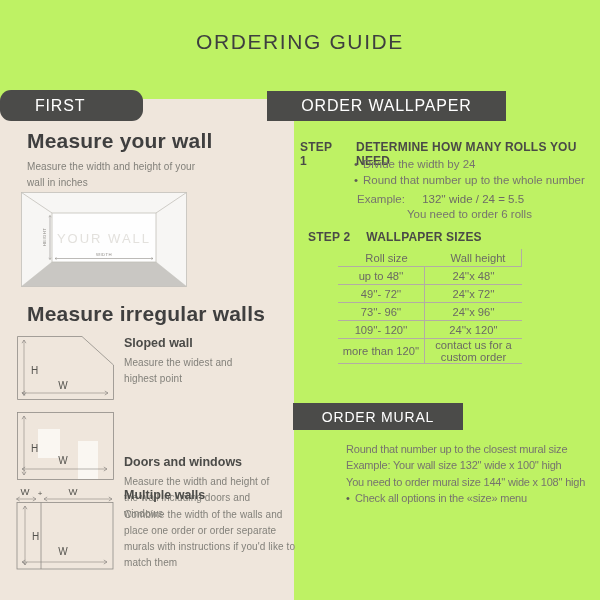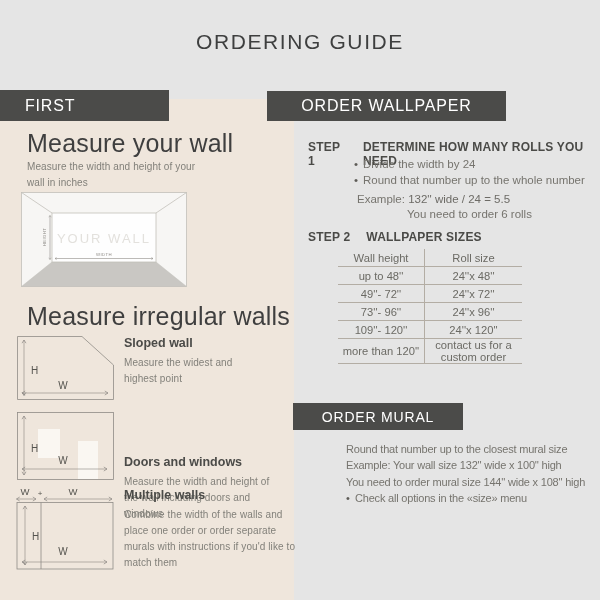--- a/index.html
+++ b/index.html
@@ -1,61 +1,61 @@
 <!DOCTYPE html>
 <html><head>
 <meta charset="utf-8">
 <style>
   html,body{margin:0;padding:0;background:#ffffff;}
   body{font-family:"Liberation Sans",sans-serif;color:#3f3f3f;}
-  .canvas{position:relative;width:600px;height:600px;background:#e5e5e5;overflow:hidden;}
+  .canvas{position:relative;width:600px;height:600px;background:#bef264;overflow:hidden;}
   .abs{position:absolute;}
 
   .page-title{top:30px;left:0;width:600px;text-align:center;font-size:21px;
     letter-spacing:1.6px;color:#3e3f3f;font-weight:500;}
 
   .panel{left:0;top:99px;width:294px;height:501px;background:#efe6dc;}
 
   .bar{background:#4b4b49;color:#ffffff;display:flex;align-items:center;
     font-size:16px;letter-spacing:0.8px;}
-  .first-bar{left:0;top:90px;width:169px;height:31px;padding-left:25px;box-sizing:border-box;}
+  .first-bar{left:0;top:90px;width:143px;height:31px;padding-left:35px;box-sizing:border-box;border-radius:11px;}
   .ow-bar{left:267px;top:91px;width:239px;height:30px;justify-content:center;}
   .om-bar{left:293px;top:403px;width:170px;height:27px;justify-content:center;font-size:14px;}
 
-  .h1{font-size:25px;color:#3f3f3f;font-weight:400;letter-spacing:0.2px;text-align:right;}
+  .h1{font-size:21px;color:#3f3f3f;font-weight:700;letter-spacing:0.2px;text-align:right;}
   .h-measure{left:27px;top:129px;}
   .h-irregular{left:27px;top:302px;}
   .smallgray{font-size:10px;line-height:16px;color:#82807a;letter-spacing:0.1px;}
   .sub-measure{left:27px;top:159px;width:172px;}
 
   .irr-text{width:170px;}
   .irr-title{font-size:12.5px;font-weight:600;color:#4b4b48;margin-bottom:5px;}
 
   .svg-wall{left:21px;top:192px;}
   .svg-sloped{left:17px;top:336px;}
   .svg-doors{left:17px;top:412px;}
   .svg-multi{left:15px;top:486px;}
   .t-sloped{left:124px;top:336px;}
   .t-doors{left:124px;top:411px;margin-top:44px;}
   .t-multi{left:124px;top:488px;}
   .t-doors .smallgray{width:158px;}
   .t-multi .smallgray{width:182px;}
   .t-sloped .smallgray{width:140px;}
 
   .steprow{display:flex;font-size:12px;font-weight:600;color:#4a4a47;letter-spacing:0.2px;}
-  .s1row{left:308px;top:140px;}
+  .s1row{left:300px;top:140px;}
   .s2row{left:308px;top:230px;}
   .steprow .steptitle{margin-left:16px;}
   .s1row .steptitle{margin-left:16px;}
 
   .bullets1{left:354px;top:157px;}
   .b-line{display:flex;font-size:11.5px;line-height:15.5px;color:#76746e;}
   .b-dot{width:9px;color:#5d5b56;}
   .example{left:357px;top:193px;font-size:11.5px;color:#76746e;}
-  .example .calc{color:#6d6b66;}
+  .example .calc{margin-left:14px;color:#6d6b66;}
   .example2{left:407px;top:208px;font-size:11.5px;color:#76746e;}
 
   .table{left:338px;top:249px;width:184px;}
   .trow{display:flex;height:18px;border-bottom:1px solid #b3ada4;box-sizing:border-box;}
   .trow.last{height:25px;}
   .tc{display:flex;align-items:center;justify-content:center;text-align:center;
     font-size:11.2px;color:#6b6a64;}
   .tc.c1{width:87px;border-right:1px solid #b3ada4;box-sizing:border-box;}
   .tc.c2{width:97px;line-height:12px;padding:0 6px;box-sizing:border-box;}
 
@@ -181,22 +181,22 @@
   </div>
   <div class="abs example2">You need to order 6 rolls</div>
 
   <div class="abs steprow s2row">
     <span>STEP 2</span>
     <span class="steptitle">WALLPAPER SIZES</span>
   </div>
 
   <div class="abs table">
     <div class="trow">
+      <div class="tc c2">Roll size</div>
       <div class="tc c1">Wall height</div>
-      <div class="tc c2">Roll size</div>
     </div>
     <div class="trow">
       <div class="tc c1">up to 48''</div>
       <div class="tc c2">24''x 48''</div>
     </div>
     <div class="trow">
       <div class="tc c1">49''- 72''</div>
       <div class="tc c2">24''x 72''</div>
     </div>
     <div class="trow">

